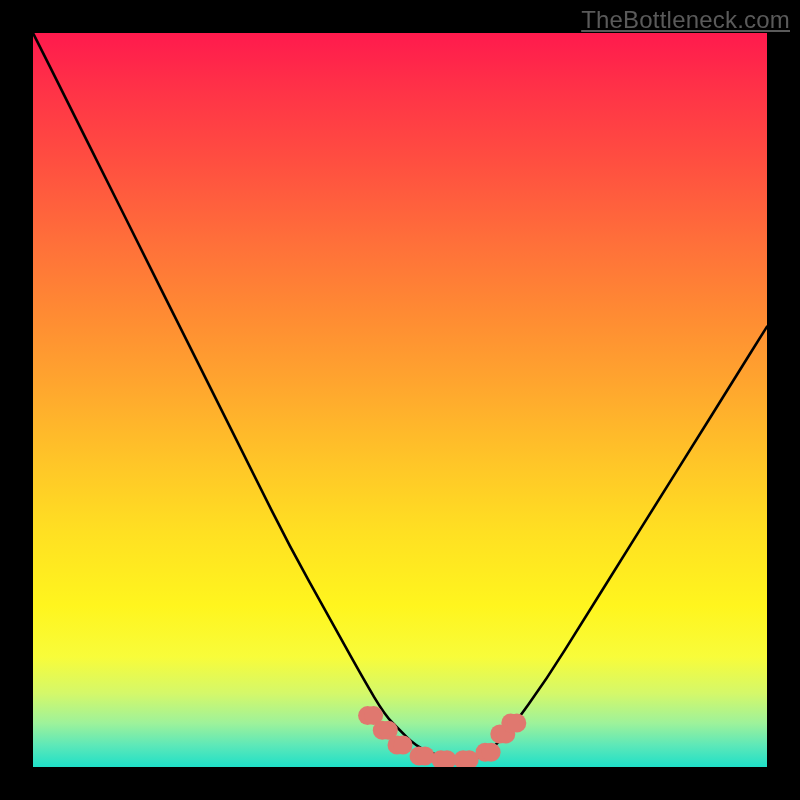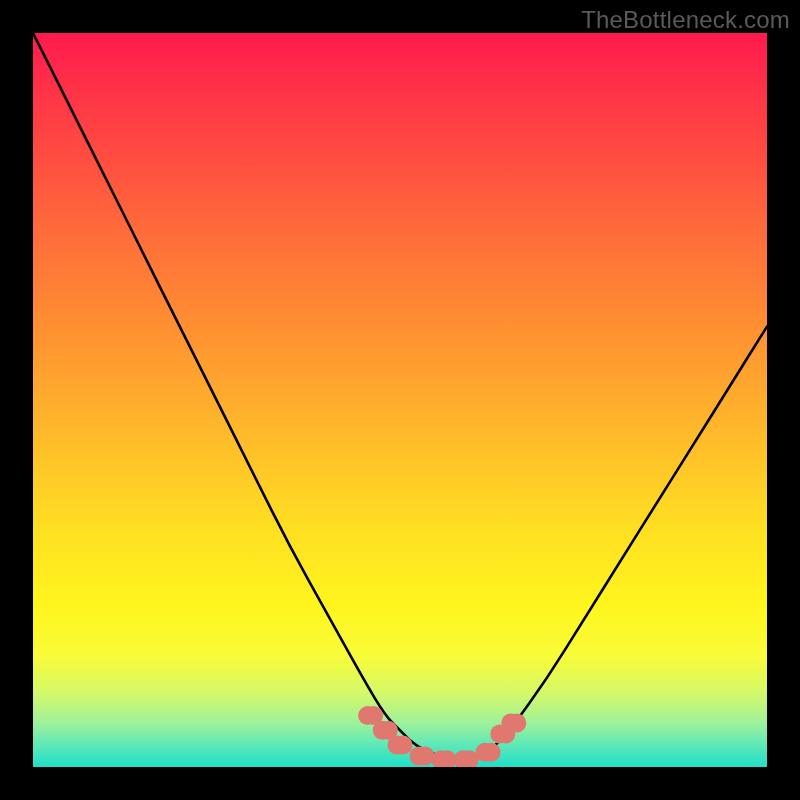--- a/index.html
+++ b/index.html
@@ -13,20 +13,21 @@
   }
   .attribution {
     position: absolute;
     top: 6px;
     right: 10px;
     color: #5a5a5a;
     font-size: 24px;
     font-weight: 400;
     letter-spacing: 0.2px;
     z-index: 20;
+    text-decoration: underline;
   }
   .plot-area {
     position: absolute;
     left: 33px;
     top: 33px;
     width: 734px;
     height: 734px;
     overflow: hidden;
   }
   .gradient-bg {

